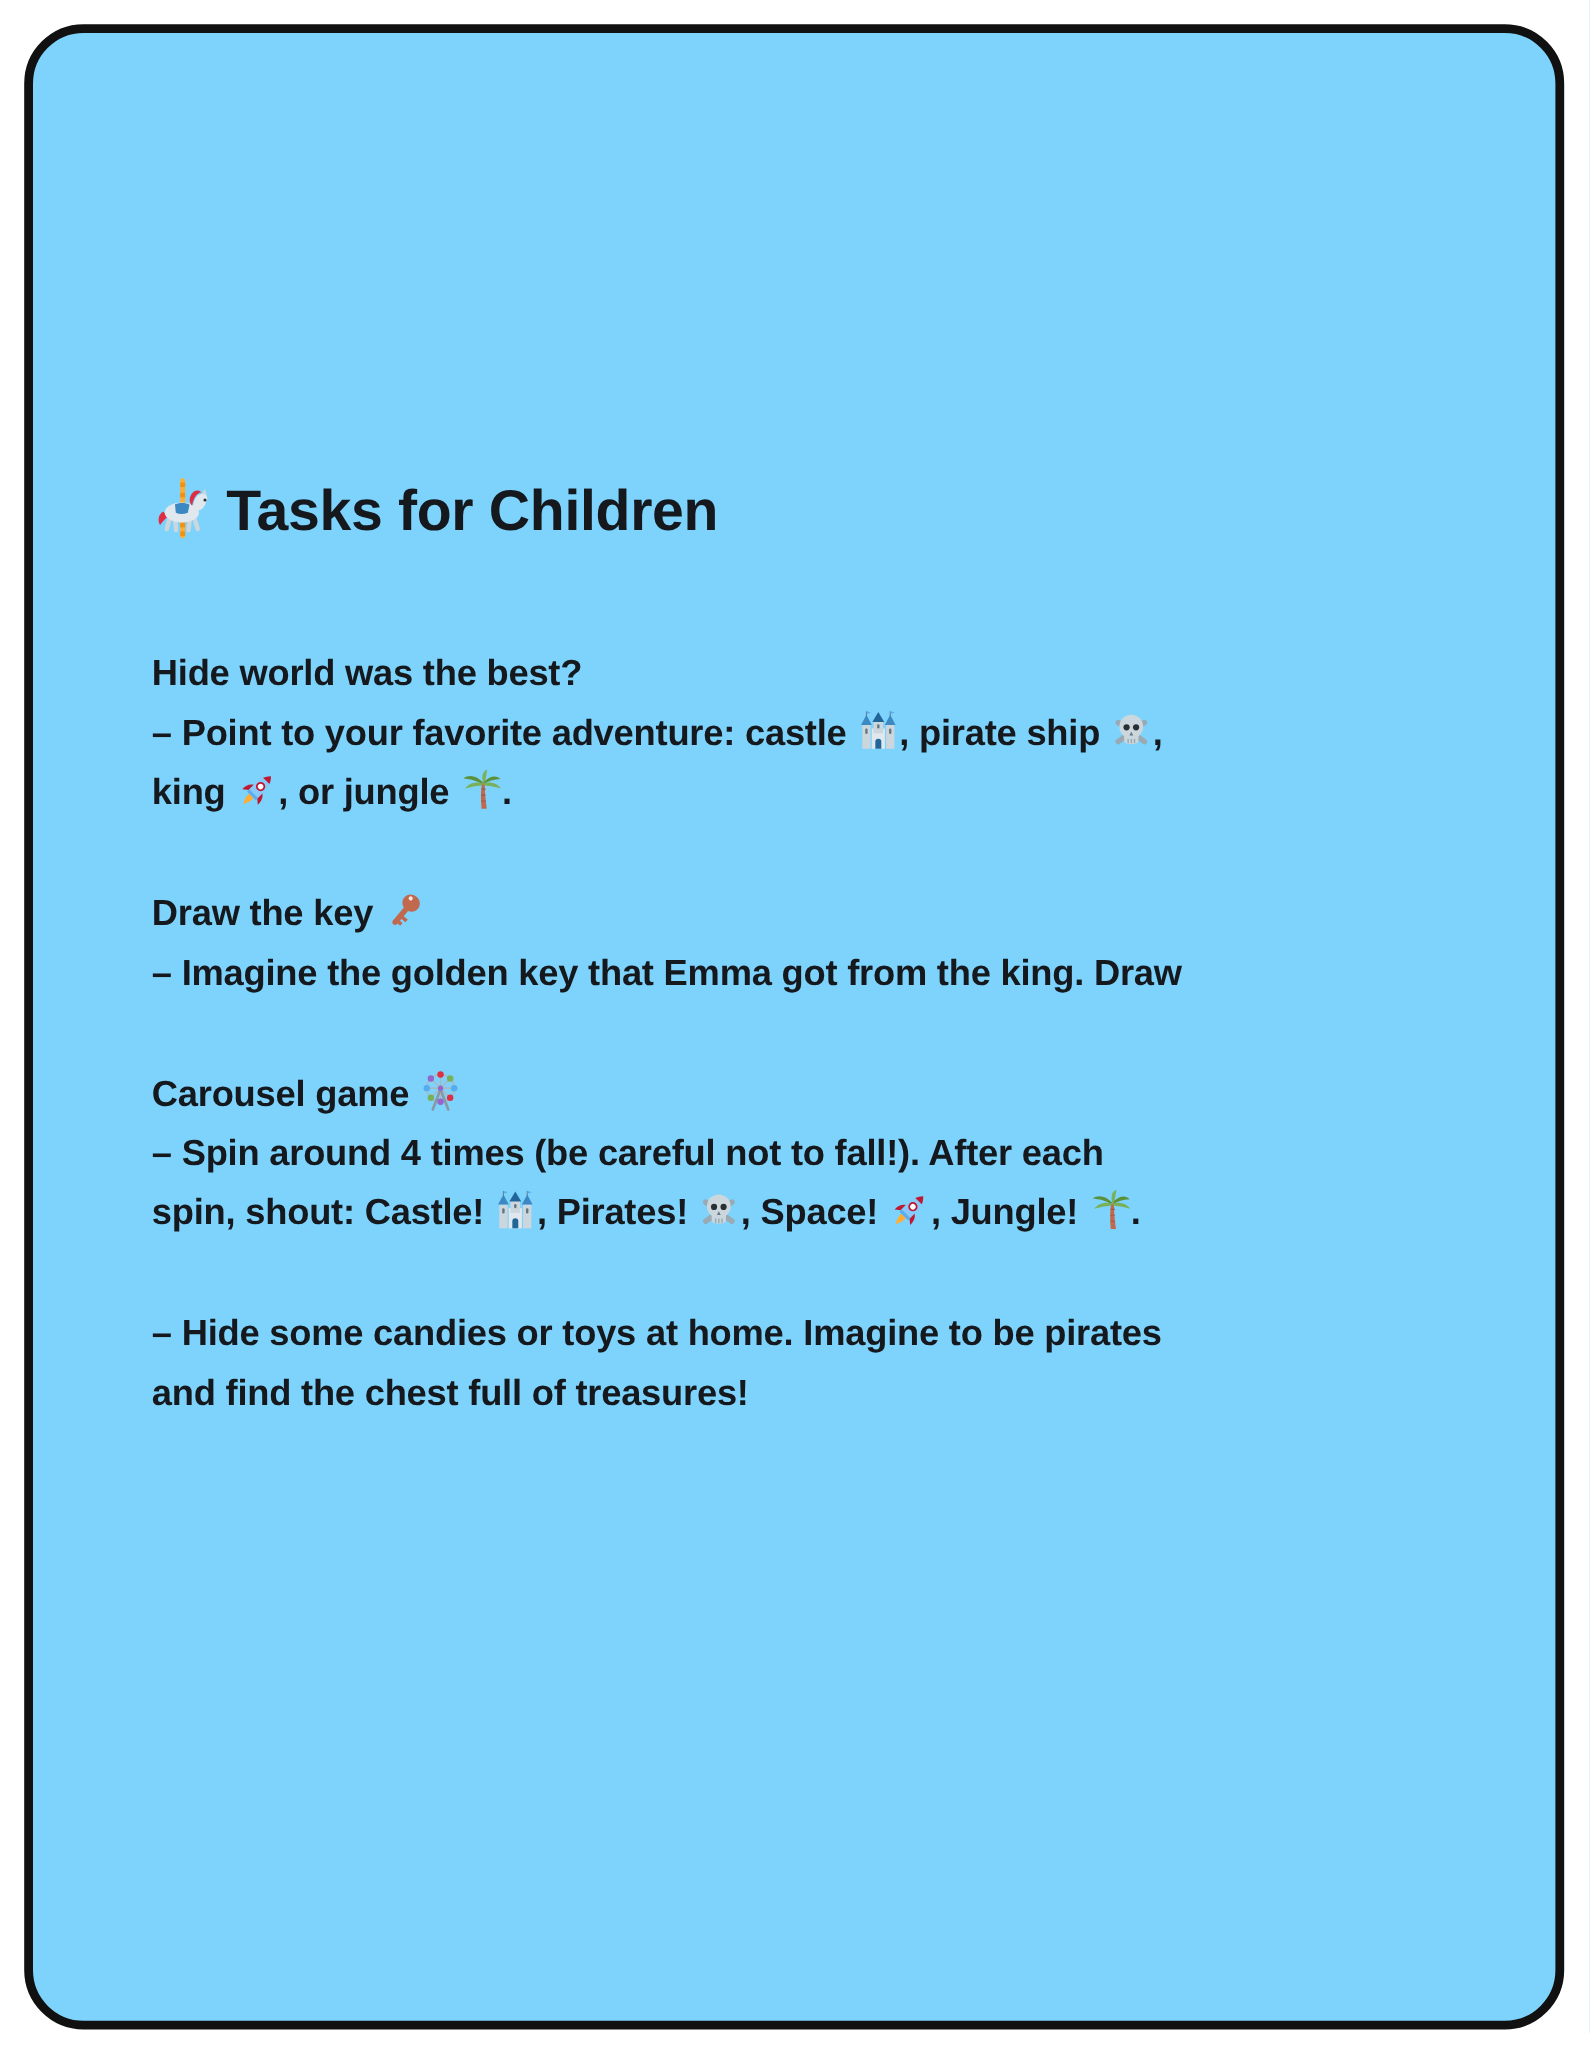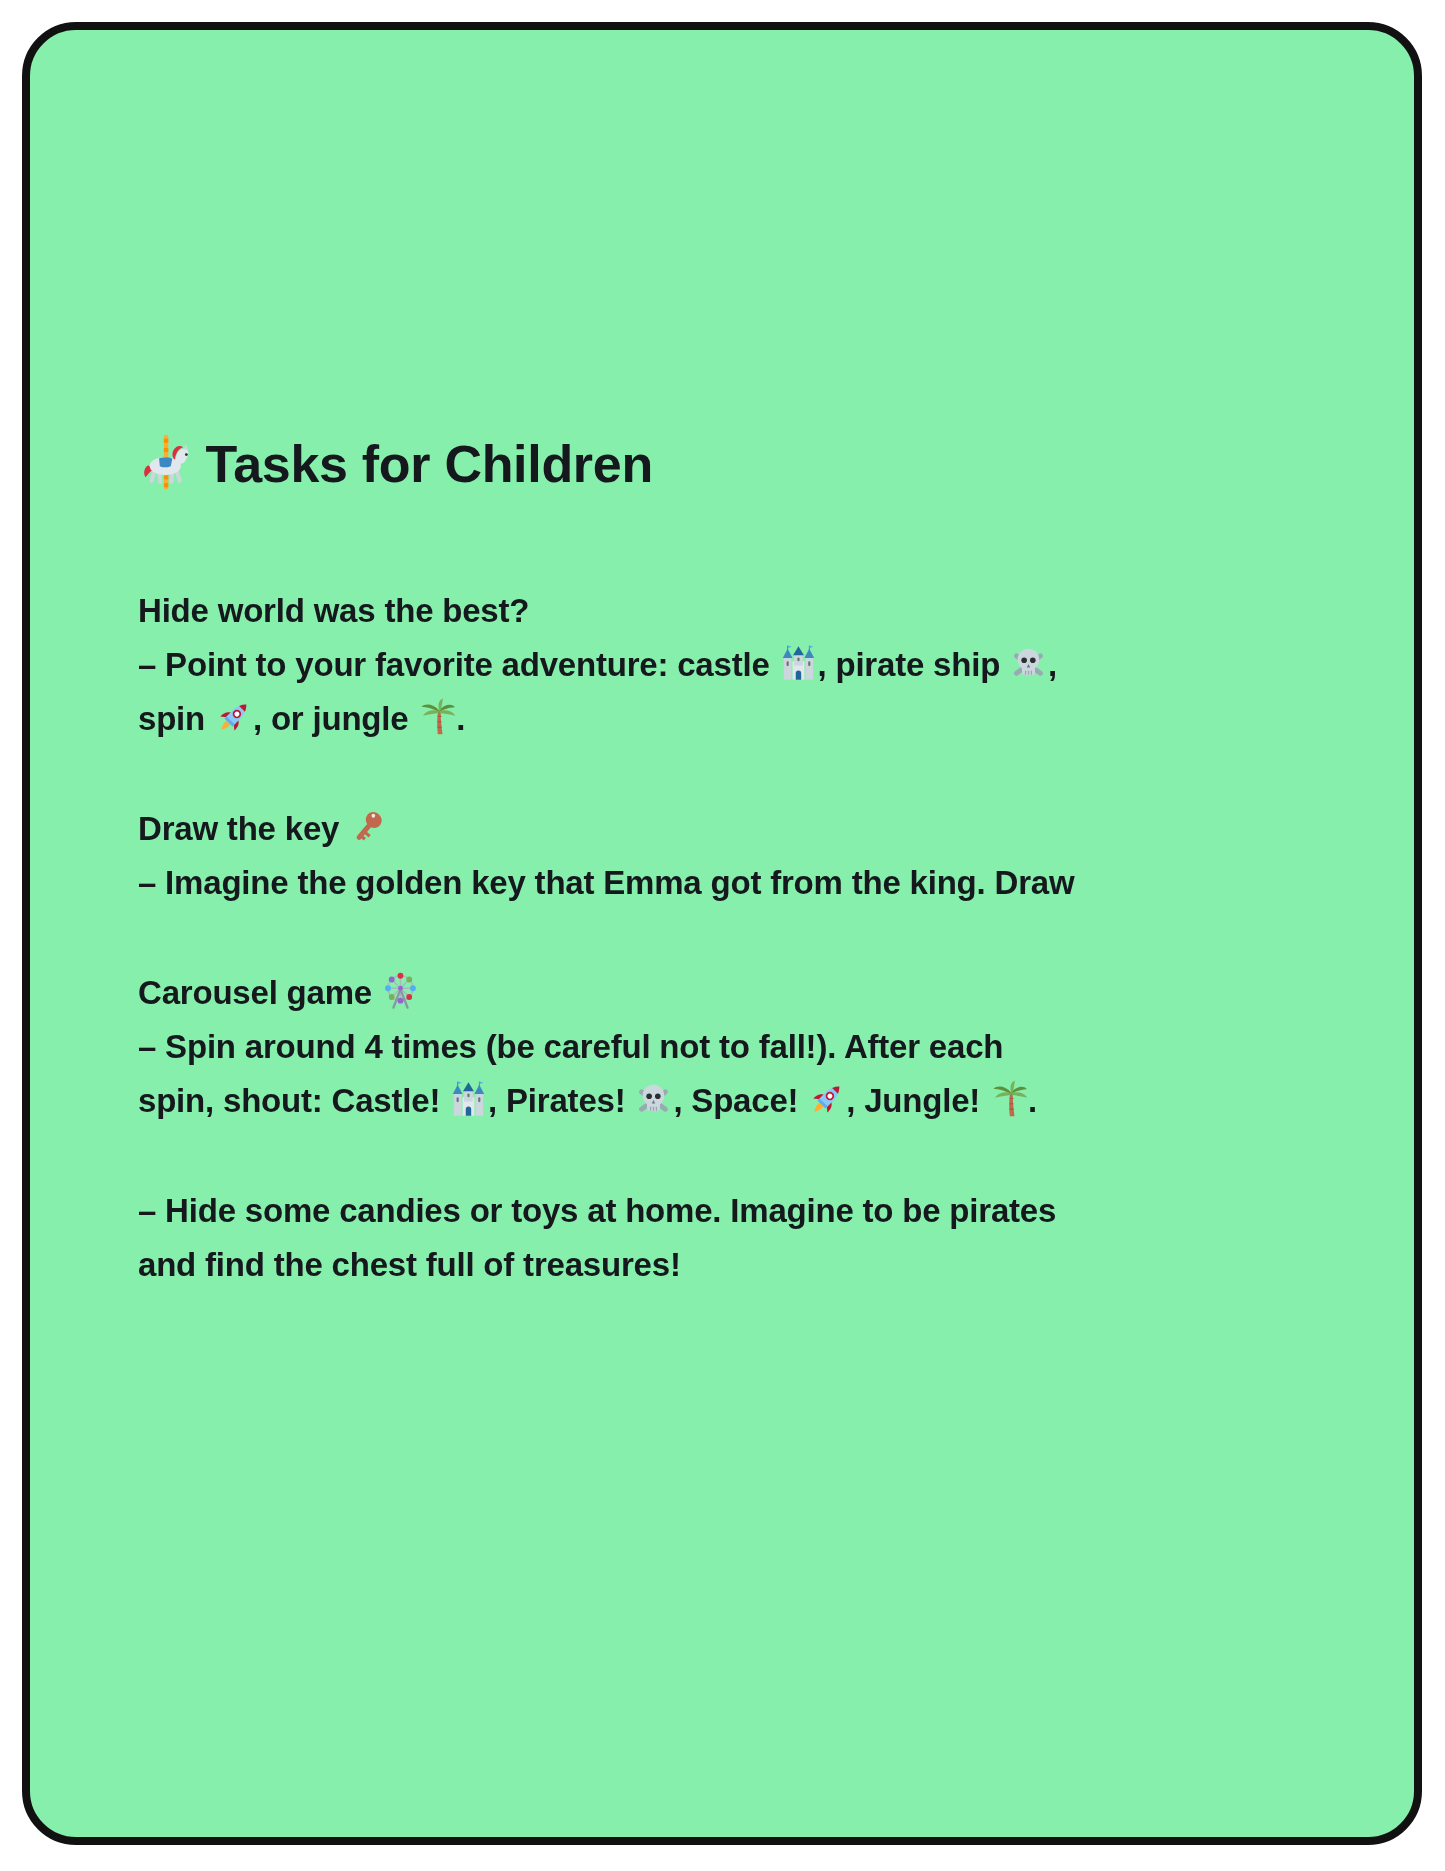--- a/index.html
+++ b/index.html
@@ -17,21 +17,21 @@
   }
   .frame {
     position: absolute;
     left: 22px;
     top: 22px;
     width: 1400px;
     height: 1823px;
     box-sizing: border-box;
     border: 8px solid #111111;
     border-radius: 54px;
-    background: #86efac;
+    background: #7dd3fc;
   }
   .content {
     position: absolute;
     left: 108px;
     top: 404px;
     width: 1230px;
   }
   h1.page-title {
     margin: 0 0 92px 0;
     font-size: 52px;
@@ -199,21 +199,21 @@
             <use id="title-icon-use" xlink:href="#i-carousel-horse" href="#i-carousel-horse"></use>
           </svg></span><span>Tasks for Children</span></h1>
     <div id="sections">
         <section class="task">
           <h2 class="task-heading"><span>Hide world was the best?</span></h2>
           <div class="task-line"><span>– Point to your favorite adventure: castle </span><span class="icon"><svg>
                 <use xlink:href="#i-castle" href="#i-castle"></use>
               </svg></span><span>, pirate ship </span><span class="icon"><svg>
                 <use xlink:href="#i-skull-and-crossbones" href="#i-skull-and-crossbones"></use>
               </svg></span><span>,</span></div>
-          <div class="task-line"><span>spin </span><span class="icon"><svg>
+          <div class="task-line"><span>king </span><span class="icon"><svg>
                 <use xlink:href="#i-rocket" href="#i-rocket"></use>
               </svg></span><span>, or jungle </span><span class="icon"><svg>
                 <use xlink:href="#i-palm-tree" href="#i-palm-tree"></use>
               </svg></span><span>.</span></div>
         </section>
         <section class="task">
           <h2 class="task-heading"><span>Draw the key </span><span class="icon"><svg>
                 <use xlink:href="#i-old-key" href="#i-old-key"></use>
               </svg></span></h2>
           <div class="task-line"><span>– Imagine the golden key that Emma got from the king. Draw</span></div>

